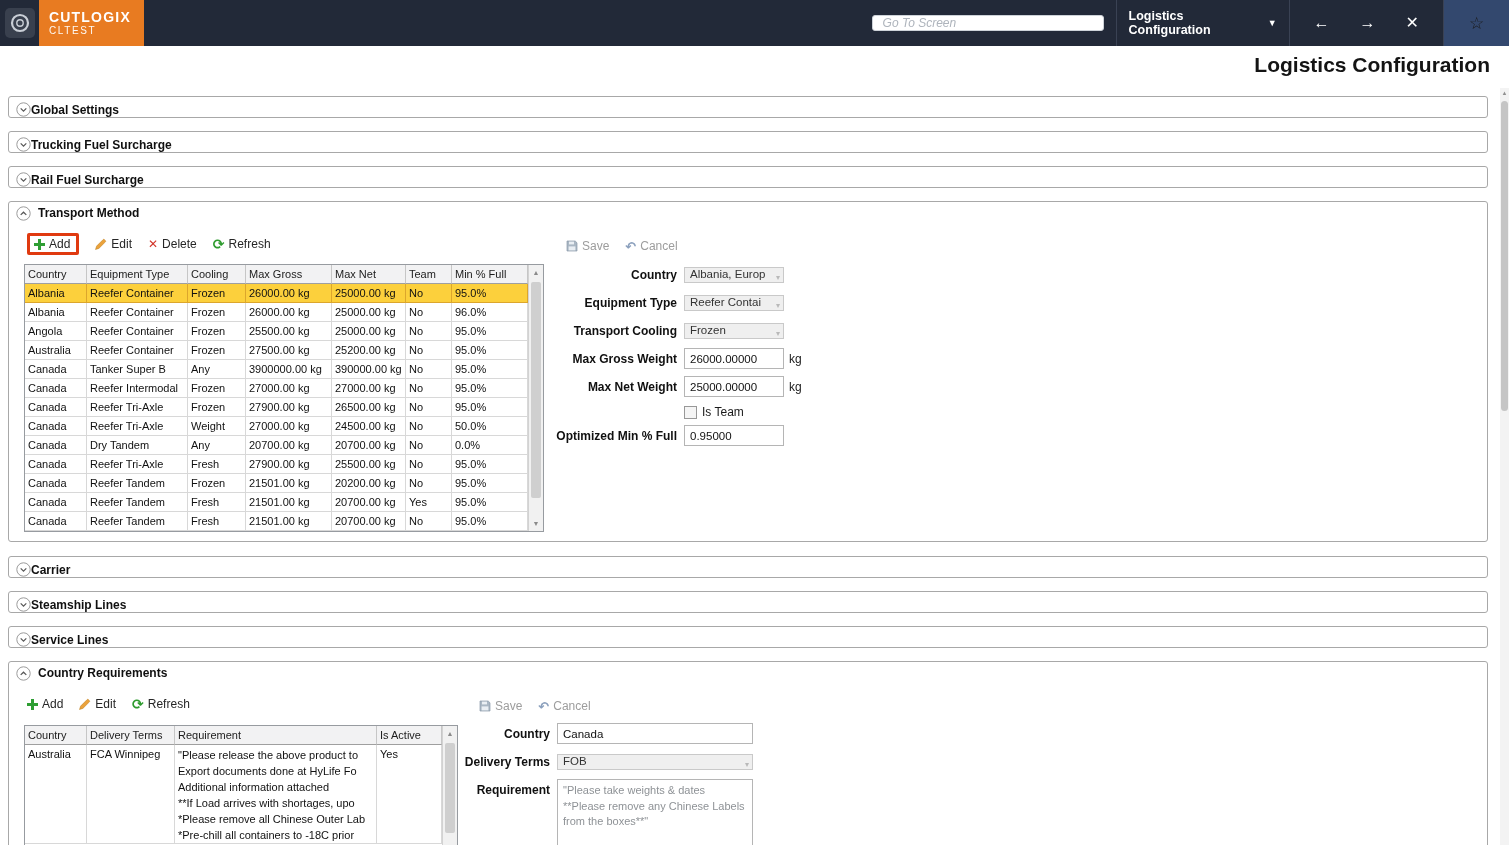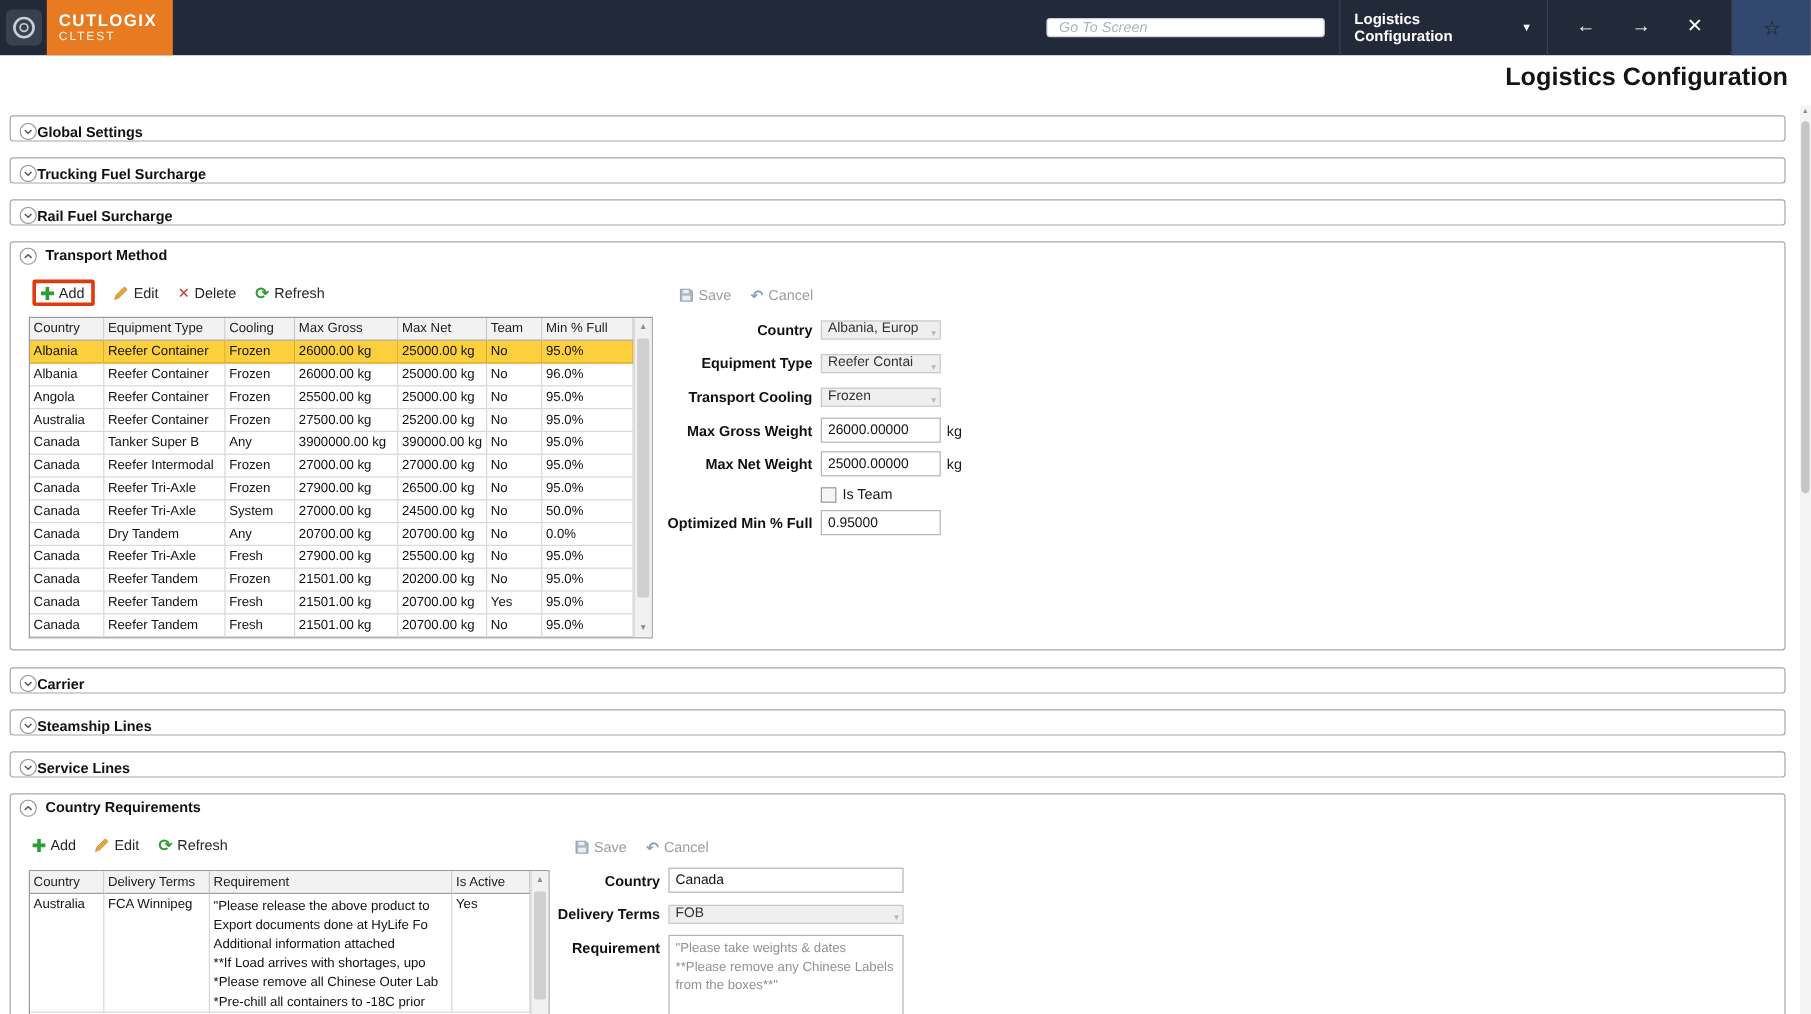--- a/index.html
+++ b/index.html
@@ -304,21 +304,21 @@
           <div class="gcell tw2">Frozen</div>
           <div class="gcell tw3">27900.00 kg</div>
           <div class="gcell tw4">26500.00 kg</div>
           <div class="gcell tw5">No</div>
           <div class="gcell tw6">95.0%</div>
         </div>
 
         <div class="grow">
           <div class="gcell tw0">Canada</div>
           <div class="gcell tw1">Reefer Tri-Axle</div>
-          <div class="gcell tw2">System</div>
+          <div class="gcell tw2">Weight</div>
           <div class="gcell tw3">27000.00 kg</div>
           <div class="gcell tw4">24500.00 kg</div>
           <div class="gcell tw5">No</div>
           <div class="gcell tw6">50.0%</div>
         </div>
 
         <div class="grow">
           <div class="gcell tw0">Canada</div>
           <div class="gcell tw1">Dry Tandem</div>
           <div class="gcell tw2">Any</div>

